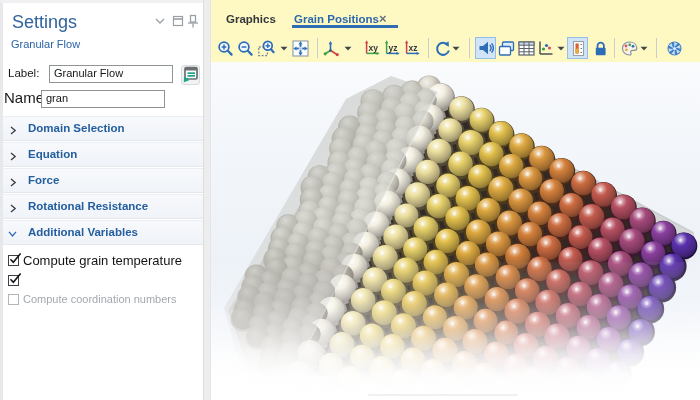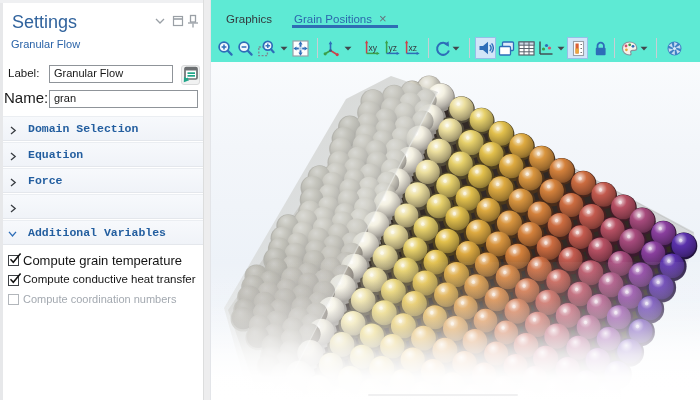--- a/index.html
+++ b/index.html
@@ -5,23 +5,23 @@
 html,body { width:700px; height:400px; overflow:hidden;
   font-family:"Liberation Sans", sans-serif; background:#fff; }
 #app { position:relative; width:700px; height:400px; }
 #settings { position:absolute; left:3px; top:3px; width:200px; height:397px;
   background:#fff; border-top-left-radius:5px; }
 #lstrip { position:absolute; left:0; top:0; width:3px; height:400px; background:#e7e8ea; }
 #tstrip { position:absolute; left:0; top:0; width:211px; height:3px; background:#eff0f2; }
 #divider { position:absolute; left:203px; top:0; width:8px; height:400px;
   background:#ededee; border-left:1px solid #dcdddd; border-right:1px solid #e3e5e9; }
 .sec { position:absolute; left:0; width:203px; height:25px;
-  background:linear-gradient(#f7f9fc,#f0f3f8); border-bottom:1px solid #e4e7ec; border-top:1px solid #ebeef2;font-family:Liberation Mono, monospace; }
+  background:linear-gradient(#f7f9fc,#f0f3f8); border-bottom:1px solid #e4e7ec; border-top:1px solid #ebeef2; }
 .sectxt { position:absolute; left:25px; top:4.5px; font-size:11.5px; font-weight:bold; color:#235e9f; white-space:nowrap; }
-#graphics { position:absolute; left:211px; top:0; width:489px; height:400px; background:#5eead4; }
+#graphics { position:absolute; left:211px; top:0; width:489px; height:400px; background:#fef9c3;font-weight:bold; }
 #canvas { position:absolute; left:0; top:62px; width:489px; height:338px; }
 .in { position:absolute; border:1px solid #8f9499; background:#fff; font-size:11px;
   color:#151515; padding-left:4px; padding-bottom:1px; display:flex; align-items:center; white-space:nowrap; }
 </style></head>
 <body>
 <div id="app">
 <div id="lstrip"></div>
     <div id="tstrip"></div>
 <div id="settings">
   <div style="position:absolute;left:9px;top:9.5px;font-size:18px;line-height:18px;color:#31639d">Settings</div>
@@ -43,21 +43,21 @@
   <div style="position:absolute;left:178px;top:61.5px;width:19px;height:20px;background:#f1f2f2;border:1px solid #dadbdc;border-radius:3px"></div>
       <svg style="position:absolute;left:179.5px;top:63px" width="16" height="17" viewBox="0 0 16 17">
         <rect x="2" y="1.5" width="12" height="11.5" rx="1.2" fill="#ffffff" stroke="#6d7073" stroke-width="1.7"></rect>
         <rect x="2" y="1.5" width="12" height="3" rx="1.2" fill="#6d7073"></rect>
         <rect x="4.5" y="6.3" width="7.5" height="1.7" fill="#1fa588"></rect>
         <rect x="4.5" y="9" width="7.5" height="1.7" fill="#1fa588"></rect>
         <polygon points="0.8,16.2 1,10.8 6.2,14.2" fill="#1fa588"></polygon>
         <line x1="2.2" y1="14.6" x2="5" y2="12.2" stroke="#1fa588" stroke-width="1.6"></line>
       </svg>
   <div style="position:absolute;left:1px;top:85.5px;font-size:15px;color:#191919">Name:</div>
-  <div class="in" style="left:46px;top:87px;width:149px;height:17.5px">gran</div>
+  <div class="in" style="left:38px;top:87px;width:124px;height:17.5px">gran</div>
   <div class="sec" style="top:113px">
         <svg style="position:absolute;left:6px;top:8.5px" width="8" height="9" viewBox="0 0 8 9">
           <polyline points="2,1 6.2,4.5 2,8" fill="none" stroke="#3a3e43" stroke-width="1.3"></polyline>
         </svg>
         <span class="sectxt">Domain Selection</span>
       </div>
       <div class="sec" style="top:139px">
         <svg style="position:absolute;left:6px;top:8.5px" width="8" height="9" viewBox="0 0 8 9">
           <polyline points="2,1 6.2,4.5 2,8" fill="none" stroke="#3a3e43" stroke-width="1.3"></polyline>
         </svg>
@@ -66,37 +66,37 @@
       <div class="sec" style="top:165px">
         <svg style="position:absolute;left:6px;top:8.5px" width="8" height="9" viewBox="0 0 8 9">
           <polyline points="2,1 6.2,4.5 2,8" fill="none" stroke="#3a3e43" stroke-width="1.3"></polyline>
         </svg>
         <span class="sectxt">Force</span>
       </div>
       <div class="sec" style="top:191px">
         <svg style="position:absolute;left:6px;top:8.5px" width="8" height="9" viewBox="0 0 8 9">
           <polyline points="2,1 6.2,4.5 2,8" fill="none" stroke="#3a3e43" stroke-width="1.3"></polyline>
         </svg>
+        <span class="sectxt">Rotational Resistance</span>
       </div>
       <div class="sec" style="top:217px">
         <svg style="position:absolute;left:5px;top:9px" width="9" height="8" viewBox="0 0 9 8">
           <polyline points="1,1.8 4.5,6 8,1.8" fill="none" stroke="#2d6db8" stroke-width="1.3"></polyline>
         </svg>
         <span class="sectxt">Additional Variables</span>
       </div>
   <div style="position:absolute;left:5px;top:251.5px;width:11px;height:11px;border:1.2px solid #3c4045;background:#fff;box-sizing:border-box"></div>
       <svg style="position:absolute;left:5px;top:249.0px" width="14" height="14" viewBox="0 0 14 14">
         <polyline points="2.5,7.3 5.3,10.3 12.6,1.4" fill="none" stroke="#101010" stroke-width="1.5"></polyline>
       </svg>
       <div style="position:absolute;left:20px;top:250.0px;font-size:13px;color:#141414;white-space:nowrap">Compute grain temperature</div>
       <div style="position:absolute;left:5px;top:271.5px;width:11px;height:11px;border:1.2px solid #3c4045;background:#fff;box-sizing:border-box"></div>
       <svg style="position:absolute;left:5px;top:269.0px" width="14" height="14" viewBox="0 0 14 14">
         <polyline points="2.5,7.3 5.3,10.3 12.6,1.4" fill="none" stroke="#101010" stroke-width="1.5"></polyline>
       </svg>
-      <div style="position:absolute;left:20px;top:270.0px;font-size:11.5px;color:#141414;white-space:nowrap">Compute conductive heat transfer</div>
       <div style="position:absolute;left:5px;top:291px;width:11px;height:11px;border:1.2px solid #b2b6bb;background:#fff;box-sizing:border-box"></div>
       <div style="position:absolute;left:20px;top:289.5px;font-size:11px;color:#a3a9b0;white-space:nowrap">Compute coordination numbers</div>
 </div>
 <div id="divider"></div>
 <div id="graphics">
   <div style="position:absolute;left:15px;top:12.5px;font-size:11.5px;color:#34383d">Graphics</div>
   <div style="position:absolute;left:83px;top:12.5px;font-size:11.5px;color:#2c67ad">Grain Positions</div>
   <div style="position:absolute;left:168px;top:11px;font-size:13px;color:#68727c">×</div>
   <div style="position:absolute;left:81px;top:25px;width:106px;height:2.5px;background:#2e6db4"></div>
   <svg style="position:absolute;left:5.5px;top:39.5px" width="17" height="17" viewBox="0 0 17 17">

